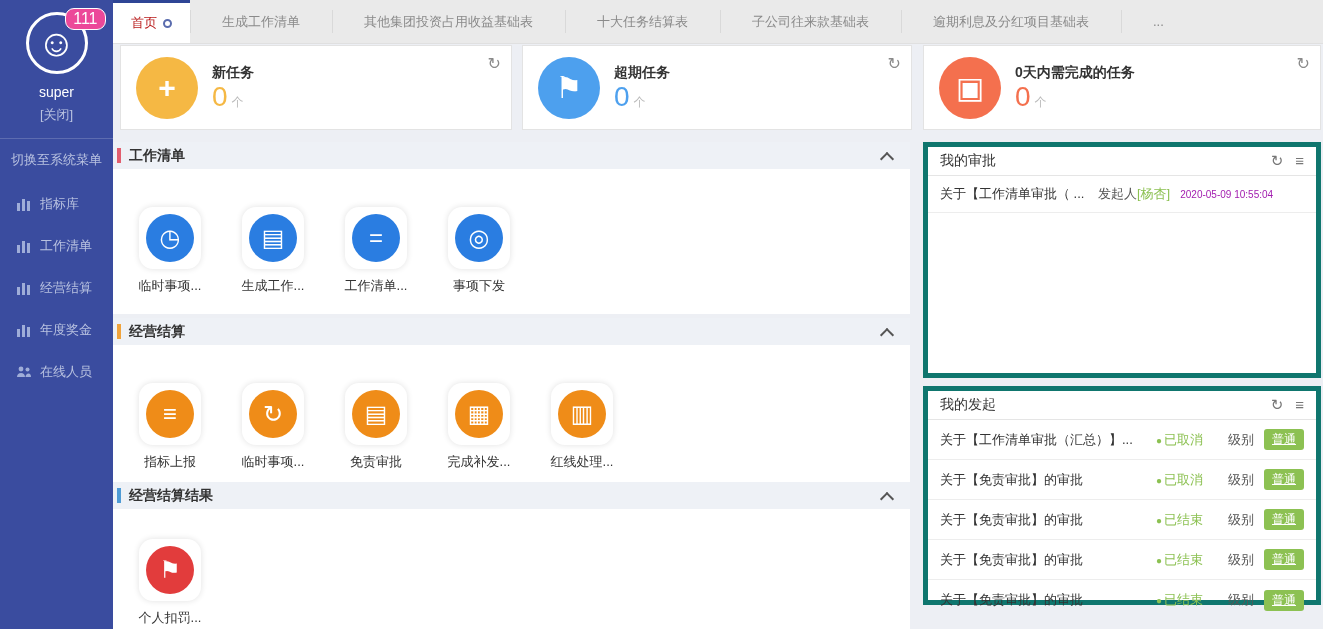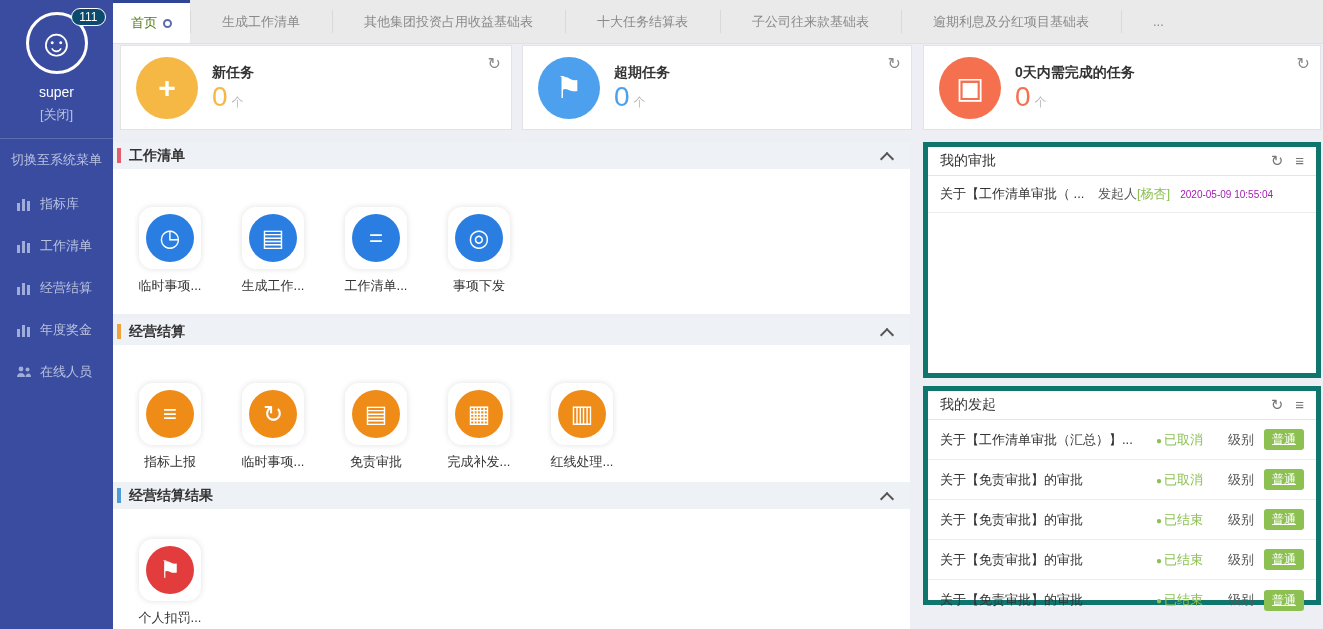--- a/index.html
+++ b/index.html
@@ -4,33 +4,33 @@
 <style>
   * { margin:0; padding:0; box-sizing:border-box; }
   html,body { width:1323px; height:629px; font-family:"Liberation Sans","DejaVu Sans",sans-serif; overflow:hidden; }
   body { position:relative; background:#edeff4; }
 
   
   .sidebar { position:absolute; left:0; top:0; width:113px; height:629px; background:#3a4c9f; color:#fff; }
   .user-area { padding-top:12px; text-align:center; position:relative; }
   .avatar-wrap { position:relative; width:62px; height:62px; margin:0 auto; }
   .avatar { width:62px; height:62px; border-radius:50%; border:3px solid #fff; display:flex; align-items:center; justify-content:center; font-size:38px; color:#fff; line-height:1; }
-  .badge { position:absolute; top:-4px; right:-18px; background:#0c4a6e; color:#fff; font-size:12px; border-radius:9px; padding:1px 7px; border:1px solid #fff; }
+  .badge { position:absolute; top:-4px; right:-18px; background:#ec4899; color:#fff; font-size:16px; border-radius:9px; padding:1px 7px; border:1px solid #fff; }
   .username { margin-top:10px; font-size:14px; color:#fff; }
   .close-link { margin-top:6px; font-size:13px; color:#b9c2e0; cursor:pointer; }
   .switch-row { margin-top:14px; border-top:1px solid rgba(255,255,255,0.18); padding:12px 6px; font-size:13px; color:#b9c2e0; cursor:pointer; text-align:center; }
   .menu { padding-top:2px; }
   .menu-item { display:flex; align-items:center; gap:8px; padding:12px 0 12px 16px; font-size:13px; color:#b9c2e0; cursor:pointer; }
   .menu-item .mi-icon { width:16px; height:14px; color:#9fadd8; flex:0 0 auto; }
 
   
   .tabbar { position:absolute; left:113px; top:0; width:1210px; height:44px; background:#eaeaea; display:flex; align-items:stretch; border-bottom:1px solid #e0e0e0; }
   .tab { display:flex; align-items:center; justify-content:center; padding:17px 32px; font-size:13px; color:#8a8a8a; cursor:pointer; position:relative; white-space:nowrap; }
   .tab + .tab::before { content:""; position:absolute; left:0; top:10px; bottom:10px; width:1px; background:#d9d9d9; }
-  .tab.active { background:#fff; color:#4d7c0f; border-top:3px solid #2f4595; padding:0 18px; }
+  .tab.active { background:#fff; color:#b91c1c; border-top:3px solid #2f4595; padding:0 18px; }
   .tab.active::before { display:none; }
   .gear-dot { width:9px; height:9px; border:2px solid #5a6cae; border-radius:50%; margin-left:6px; display:inline-block; }
 
   
   .content { position:absolute; left:113px; top:44px; width:1210px; height:585px; }
 
   
   .card { position:absolute; top:1px; height:85px; background:#fff; border:1px solid #e3e3e3; }
   .card .refresh { position:absolute; top:8px; right:10px; color:#8a8a8a; font-size:16px; cursor:pointer; }
   .card-inner { display:flex; align-items:center; height:100%; padding-left:15px; gap:14px; }

